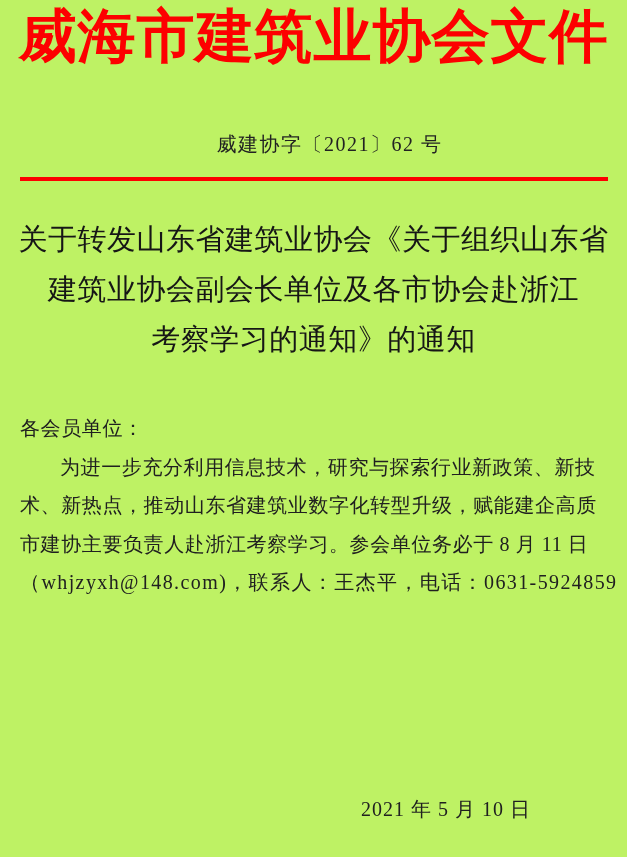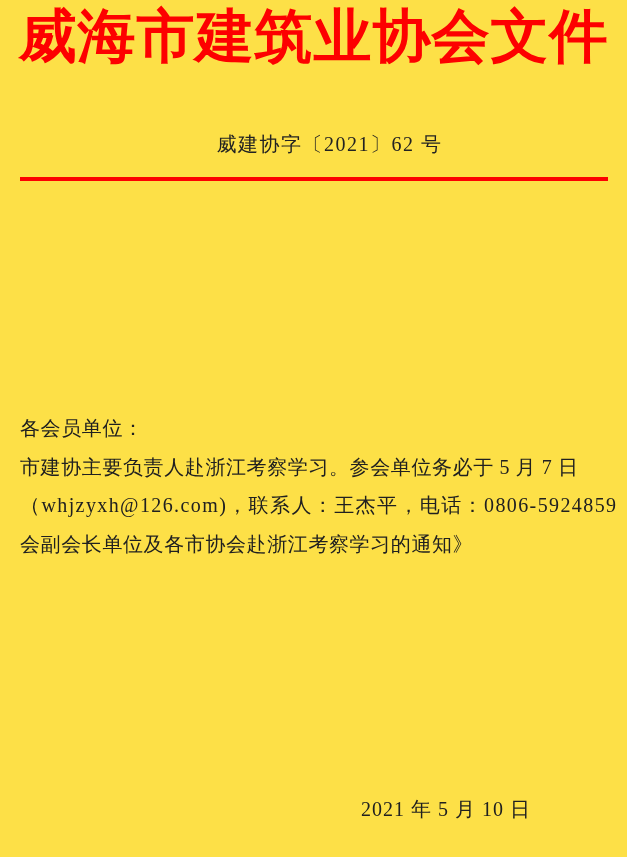--- a/index.html
+++ b/index.html
@@ -4,21 +4,21 @@
 <style>
   html, body {
     margin: 0;
     padding: 0;
     background: #ffffff;
   }
   .page {
     position: relative;
     width: 627px;
     height: 857px;
-    background: #fde047;
+    background: #bef264;
     font-family: "Liberation Serif", "DejaVu Serif", serif;
     color: #1d1d1d;
     overflow: hidden;
   }
   .org-title {
     position: absolute;
     top: 1px;
     left: 0;
     width: 100%;
     text-align: center;
@@ -103,25 +103,31 @@
 <body>
 
 <div class="page">
 
   <div class="org-title">威海市建筑业协会文件</div>
 
   <div class="doc-number">威建协字〔2021〕62 号</div>
 
   <div class="red-line"></div>
 
+  <div class="subject">
+    <div class="subject-line">关于转发山东省建筑业协会《关于组织山东省</div>
+    <div class="subject-line">建筑业协会副会长单位及各市协会赴浙江</div>
+    <div class="subject-line">考察学习的通知》的通知</div>
+  </div>
 
   <div class="body-text">
     <div class="line">各会员单位：</div>
-    <div class="line">市建协主要负责人赴浙江考察学习。参会单位务必于 5 月 7 日</div>
-    <div class="line email-line">（whjzyxh@126.com)，联系人：王杰平，电话：0806-5924859</div>
-    <div class="line">会副会长单位及各市协会赴浙江考察学习的通知》</div>
+    <div class="line indent">为进一步充分利用信息技术，研究与探索行业新政策、新技</div>
+    <div class="line">术、新热点，推动山东省建筑业数字化转型升级，赋能建企高质</div>
+    <div class="line">市建协主要负责人赴浙江考察学习。参会单位务必于 8 月 11 日</div>
+    <div class="line email-line">（whjzyxh@148.com)，联系人：王杰平，电话：0631-5924859</div>
   </div>
 
   <div class="signature">
     <div>2021 年 5 月 10 日</div>
   </div>
 
 </div>
 
 </body></html>

